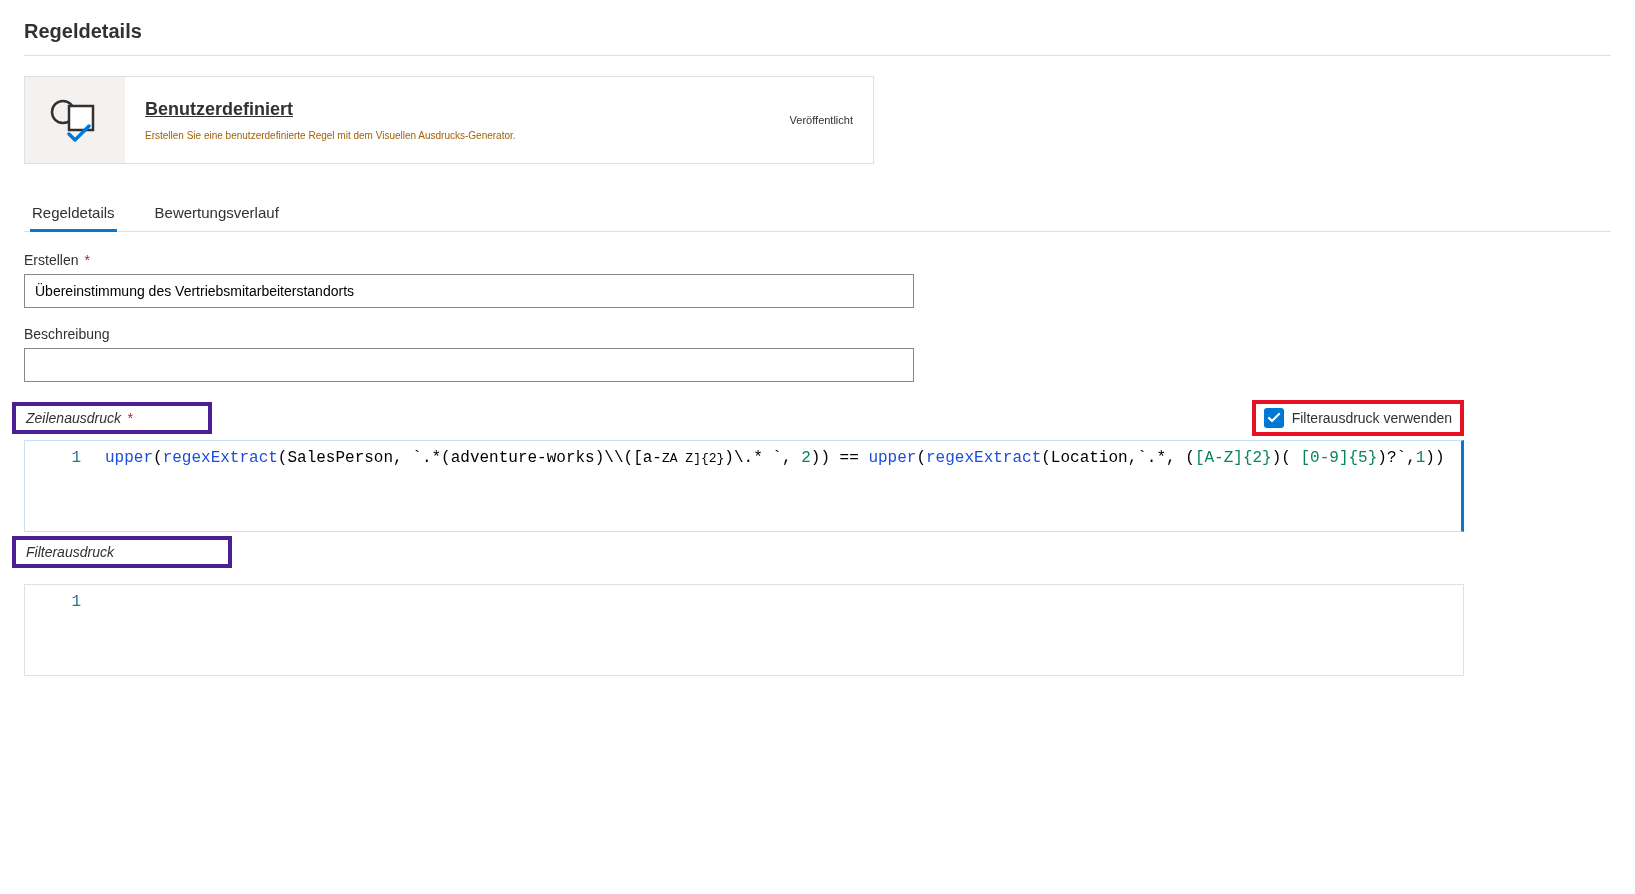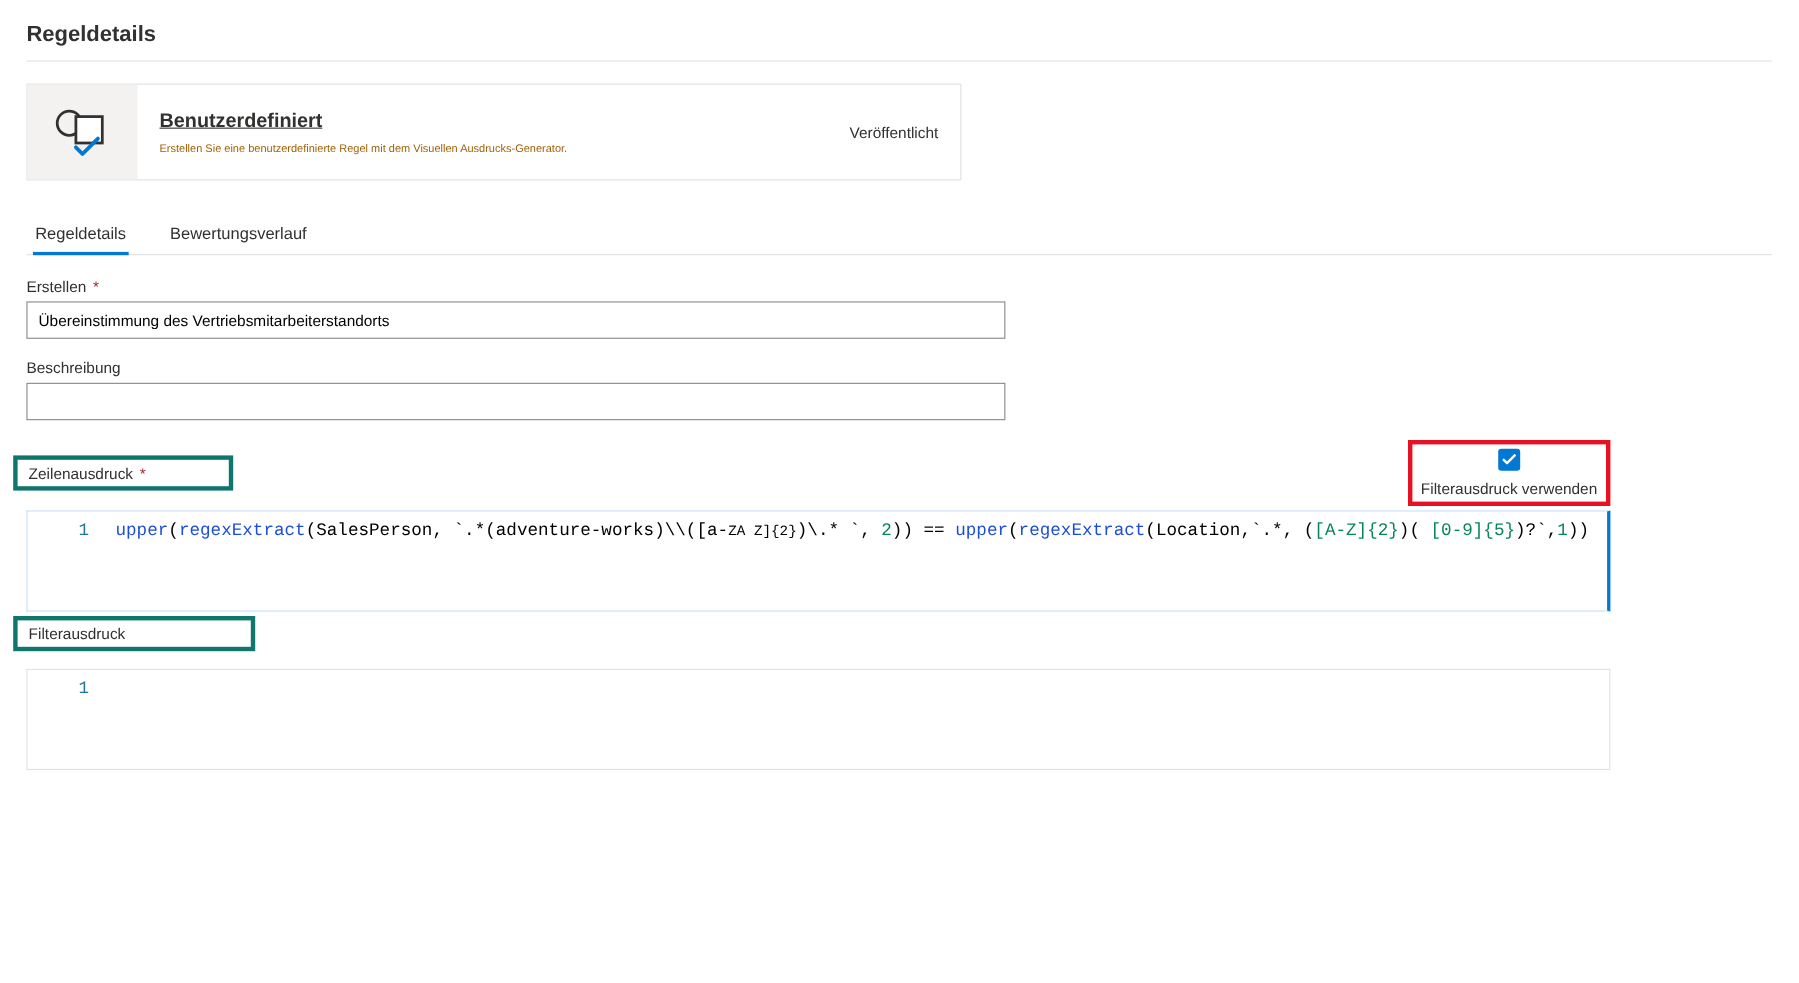--- a/index.html
+++ b/index.html
@@ -45,21 +45,21 @@
     font-weight: 600;
     margin-bottom: 10px;
     text-decoration: underline;
   }
   .card-desc {
     font-size: 10px;
     color: #a16207;
   }
   .card-status {
     align-self: center;
-    font-size: 14px;
+    font-size: 11px;
     color: #323130;
   }
   .tabs {
     display: flex;
     border-bottom: 1px solid #e1e1e1;
     margin-bottom: 20px;
     gap: 36px;
     padding-left: 6px;
   }
   .tab {
@@ -101,42 +101,42 @@
     justify-content: space-between;
     align-items: center;
     margin-bottom: 4px;
   }
   .filter-check-wrap {
     display: flex;
     align-items: center;
     gap: 8px;
     border: 4px solid #e81123;
     padding: 4px 8px;
-    flex-direction: column;
   }
   .checkbox {
     width: 20px;
     height: 20px;
     background: #0078d4;
     border-radius: 3px;
     display: flex;
     align-items: center;
     justify-content: center;
     color: #fff;
     cursor: pointer;
   }
   .highlight-label {
-    border: 4px solid #0f766e;
+    border: 4px solid #4c1d95;
     padding: 4px 10px;
     display: inline-flex;
     align-items: flex-end;
     gap: 6px;
     font-size: 14px;
     min-width: 200px;
     margin-left: -12px;
+    font-style: italic;
   }
   .code-editor {
     border: 1px solid #c7e0f4;
     border-right: 3px solid #0078d4;
     background: #fff;
     display: flex;
     min-height: 92px;
     font-family: Consolas, "Courier New", monospace;
     font-size: 16px;
     margin-bottom: 0;

